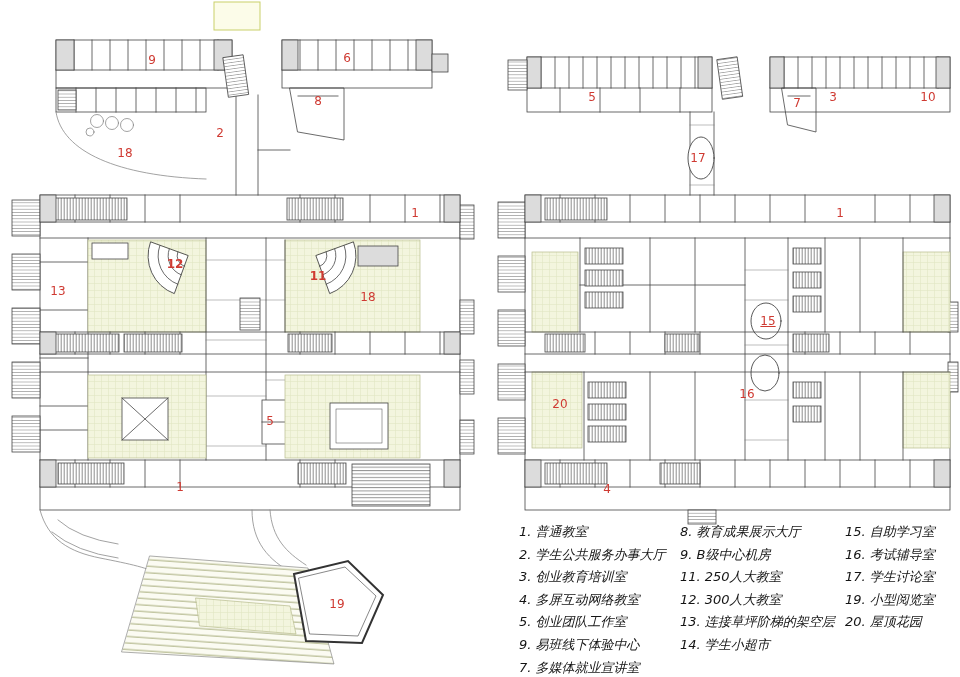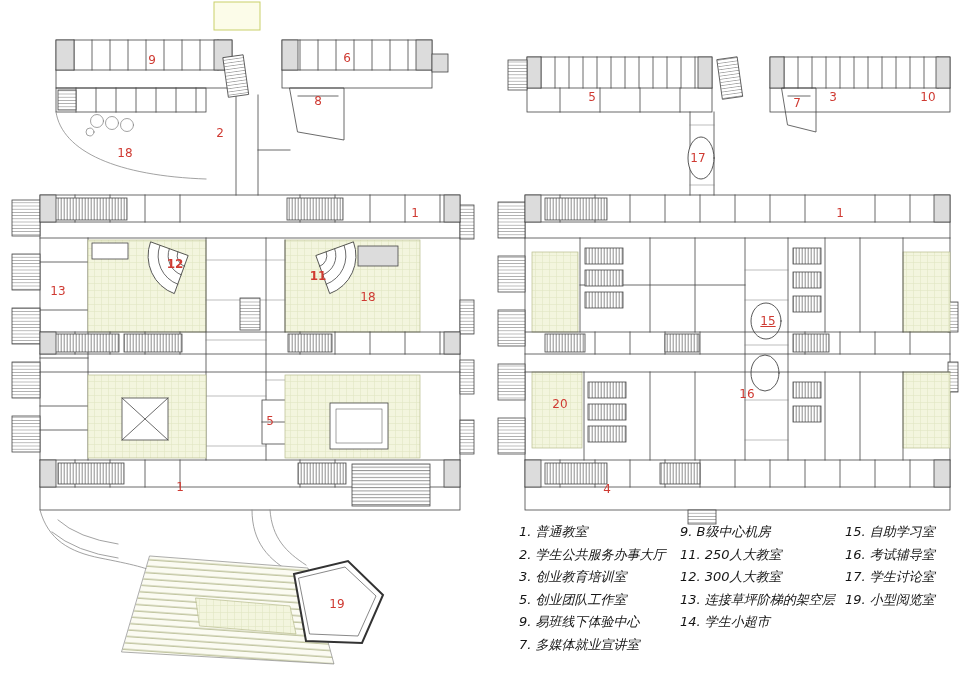--- a/index.html
+++ b/index.html
@@ -287,32 +287,35 @@
       <span class="marker" style="left: 747px; top: 374px; margin-top: 20px;">16</span>
       <span class="marker" style="left: 560px; top: 404px;">20</span>
       <span class="marker" style="left: 607px; top: 489px;">4</span>
     </div>
 
   <div class="legend">
     <div class="legend-col" id="legend-col-0">
         <div class="legend-item">1. 普通教室</div>
         <div class="legend-item">2. 学生公共服务办事大厅</div>
         <div class="legend-item">3. 创业教育培训室</div>
+        <div class="legend-item">4. 多屏互动网络教室</div>
         <div class="legend-item">5. 创业团队工作室</div>
         <div class="legend-item">9. 易班线下体验中心</div>
         <div class="legend-item">7. 多媒体就业宣讲室</div>
       </div>
     <div class="legend-col" id="legend-col-1">
+        <div class="legend-item">8. 教育成果展示大厅</div>
         <div class="legend-item">9. B级中心机房</div>
         <div class="legend-item">11. 250人大教室</div>
         <div class="legend-item">12. 300人大教室</div>
         <div class="legend-item">13. 连接草坪阶梯的架空层</div>
         <div class="legend-item">14. 学生小超市</div>
       </div>
     <div class="legend-col" id="legend-col-2">
         <div class="legend-item">15. 自助学习室</div>
         <div class="legend-item">16. 考试辅导室</div>
         <div class="legend-item">17. 学生讨论室</div>
         <div class="legend-item">19. 小型阅览室</div>
+        <div class="legend-item">20. 屋顶花园</div>
       </div>
   </div>
 
 </div>
 
 </body></html>

